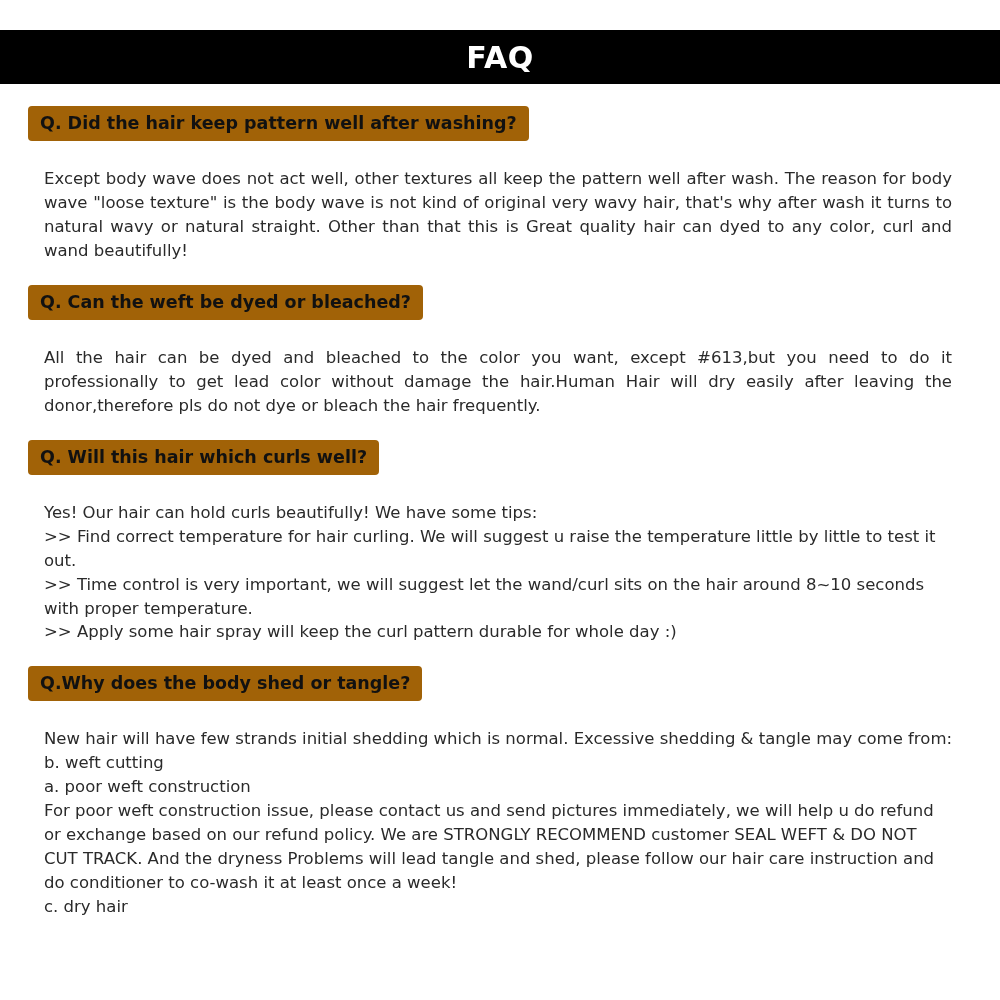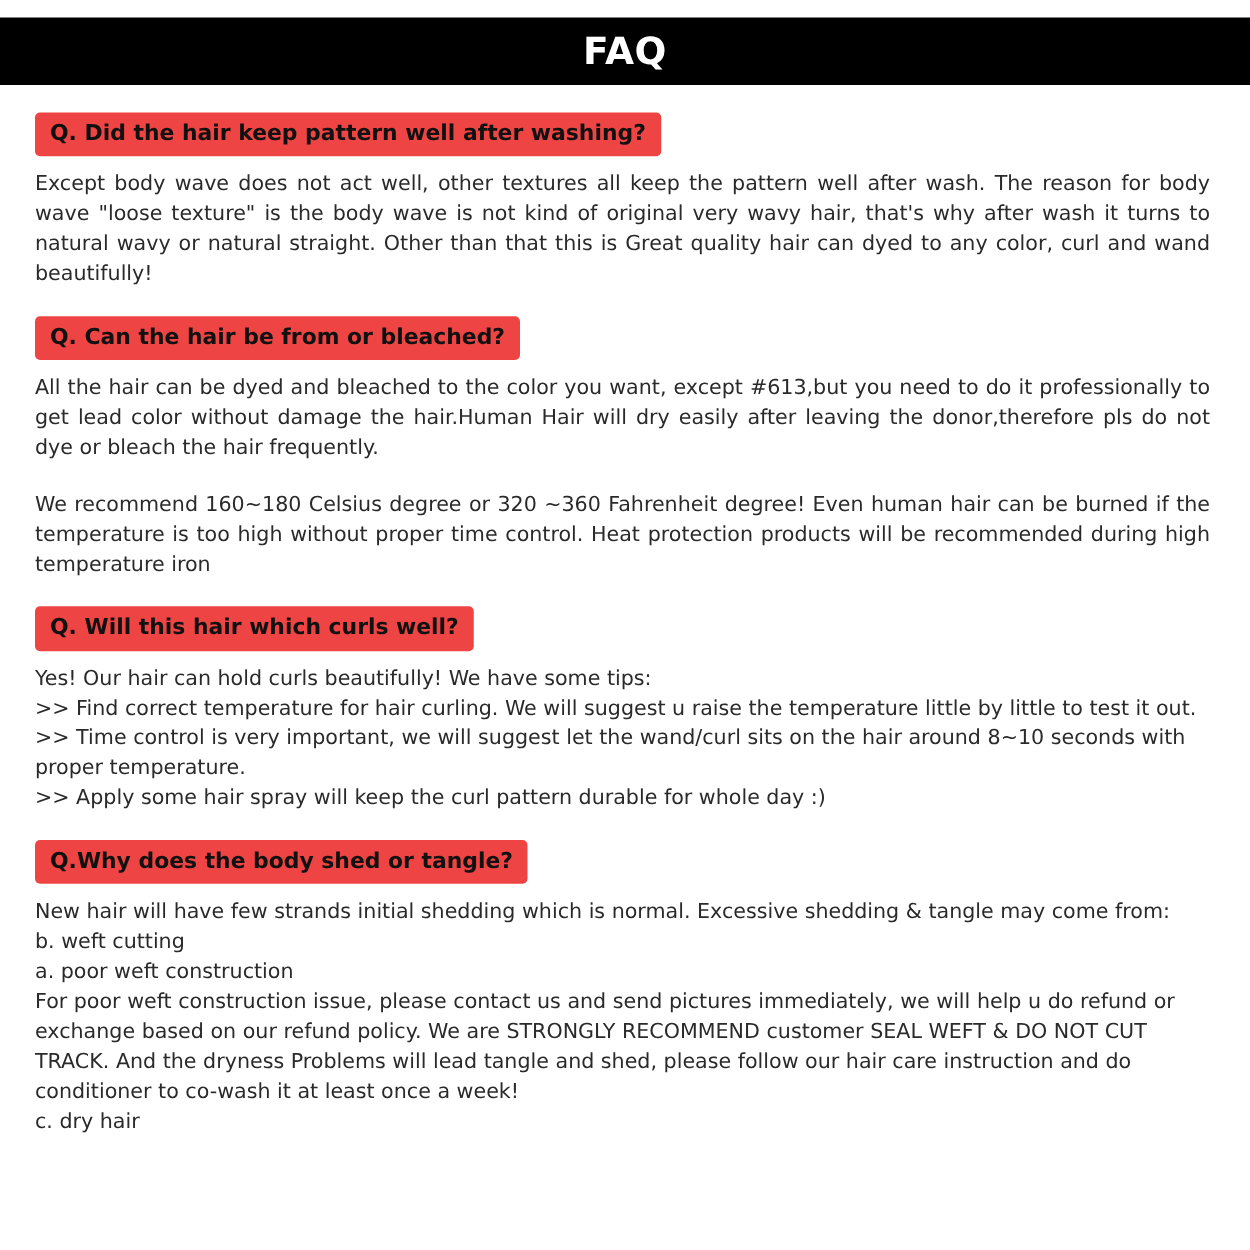--- a/index.html
+++ b/index.html
@@ -17,55 +17,55 @@
   .page {
     position: relative;
     width: 1000px;
     height: 1000px;
     box-sizing: border-box;
   }
   .title-bar {
     background: #000000;
     color: #ffffff;
     height: 54px;
-    margin: 14px 0 0 0;
+    margin: 30px 0 0 0;
     display: flex;
     align-items: center;
     justify-content: center;
   }
   .title-bar .title-text {
     font-size: 30px;
     font-weight: 700;
     letter-spacing: 0.5px;
     font-family: "DejaVu Sans", "Liberation Sans", sans-serif;
   }
   .content {
     padding: 0 28px 0 28px;
     box-sizing: border-box;
   }
   .qa-block {
     margin-top: 22px;
   }
   .question {
     display: inline-block;
-    background: #ef4444;
+    background: #a16207;
     color: #111111;
     font-size: 17.5px;
     font-weight: 700;
     padding: 7px 12px 8px 12px;
     border-radius: 4px;
     line-height: 1.15;
     margin-bottom: 10px;
   }
   .answer {
     font-size: 16.5px;
     line-height: 1.45;
     color: #2a2a2a;
     text-align: justify;
-    margin: 0;
+    margin: 16px;
     padding-right: 4px;
   }
   .answer.nojustify {
     text-align: left;
   }
   .answer .line {
     display: block;
   }
 </style>
 </head>
@@ -78,26 +78,25 @@
   </div>
 
   <div class="content">
 
     <div class="qa-block">
       <div class="question">Q. Did the hair keep pattern well after washing?</div>
       <p class="answer">Except body wave does not act well, other textures all keep the pattern well after wash. The reason for body wave "loose texture" is the body wave is not kind of original very wavy hair, that's why after wash it turns to natural wavy or natural straight. Other than that this is Great quality hair can dyed to any color, curl and wand beautifully!</p>
     </div>
 
     <div class="qa-block">
-      <div class="question">Q. Can the hair be from or bleached?</div>
+      <div class="question">Q. Can the weft be dyed or bleached?</div>
       <p class="answer">All the hair can be dyed and bleached to the color you want, except #613,but you need to do it professionally to get lead color without damage the hair.Human Hair will dry easily after leaving the donor,therefore pls do not dye or bleach the hair frequently.</p>
     </div>
 
     <div class="qa-block">
-      <p class="answer">We recommend 160~180 Celsius degree or 320 ~360 Fahrenheit degree! Even human hair can be burned if the temperature is too high without proper time control. Heat protection products will be recommended during high temperature iron</p>
     </div>
 
     <div class="qa-block">
       <div class="question">Q. Will this hair which curls well?</div>
       <p class="answer nojustify">
         <span class="line">Yes! Our hair can hold curls beautifully! We have some tips:</span>
         <span class="line">&gt;&gt; Find correct temperature for hair curling. We will suggest u raise the temperature little by little to test it out.</span>
         <span class="line">&gt;&gt; Time control is very important, we will suggest let the wand/curl sits on the hair around 8~10 seconds with proper temperature.</span>
         <span class="line">&gt;&gt; Apply some hair spray will keep the curl pattern durable for whole day :)</span>
       </p>

